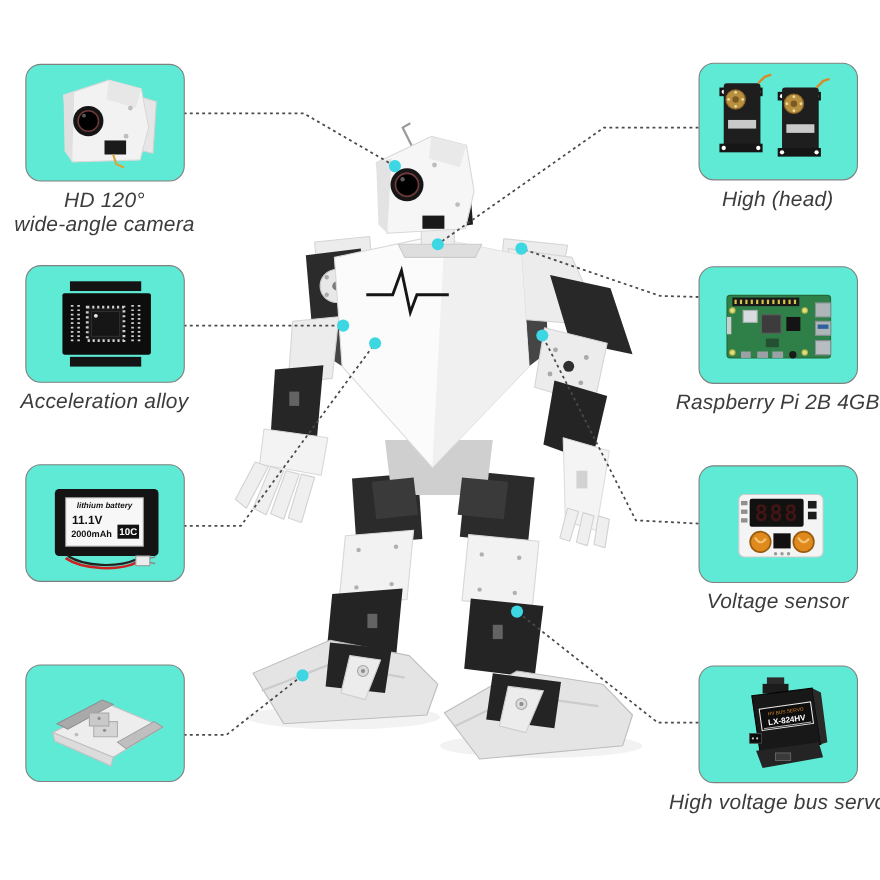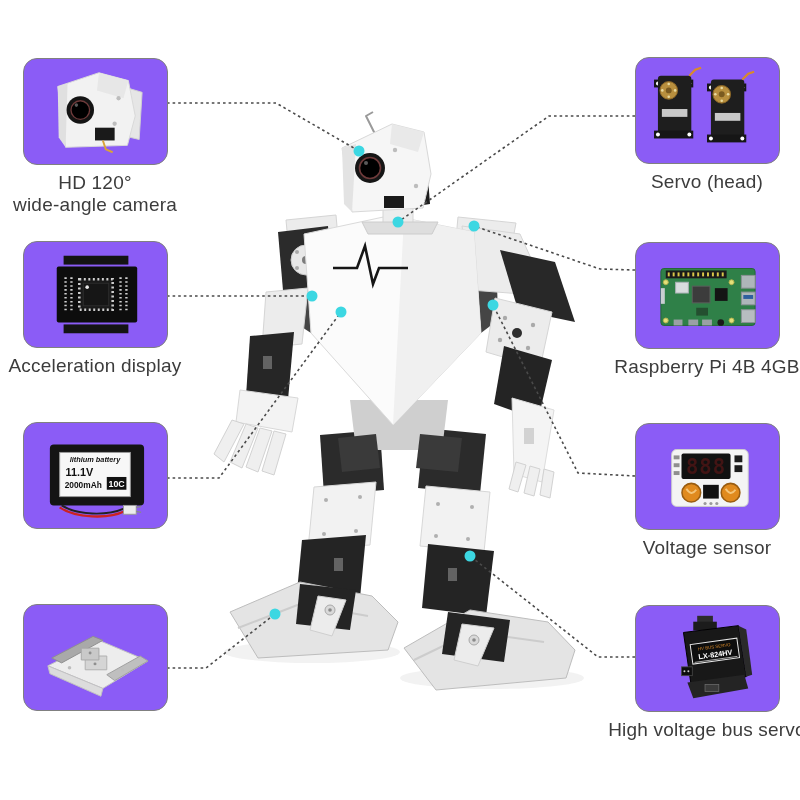--- a/index.html
+++ b/index.html
@@ -1,24 +1,24 @@
 <!DOCTYPE html>
 <html><head>
 <meta charset="utf-8">
 <style>
   html,body{margin:0;padding:0;background:#ffffff;}
   .stage{position:relative;width:800px;height:800px;background:#ffffff;overflow:hidden;
          font-family:"Liberation Sans", sans-serif;}
   .overlay{position:absolute;left:0;top:0;width:800px;height:800px;}
   .callout{position:absolute;width:212px;display:flex;flex-direction:column;align-items:center;}
-  .box{width:145px;height:107px;border:1.6px solid #808080;border-radius:14px;background:#8b5cf6;
+  .box{width:145px;height:107px;border:1.6px solid #808080;border-radius:14px;background:#5eead4;
        box-sizing:border-box;overflow:hidden;display:flex;align-items:center;justify-content:center;}
   .box svg{width:100%;height:100%;display:block;}
   .caption{margin-top:7px;text-align:center;font-size:19px;line-height:22px;color:#3c3c3c;
-           white-space:pre-line;letter-spacing:.2px;}
+           white-space:pre-line;letter-spacing:.2px;font-style:italic;}
   .side-left{left:-11px;}
   .side-right{left:601px;}
 </style>
 </head>
 <body>
 
 <div class="stage">
 
   <svg class="overlay" viewBox="0 0 800 800">
 
@@ -195,21 +195,21 @@
         <rect x="33" y="25" width="82" height="57" rx="2" fill="#0d0d0d"></rect>
         <rect x="56" y="38" width="34" height="31" fill="#1a1a1a" stroke="#cfcfcf" stroke-width="2.6" stroke-dasharray="2 2.6"></rect>
         <rect x="60" y="42" width="26" height="23" fill="#161616" stroke="#2e2e2e"></rect>
         <circle cx="64" cy="46" r="1.8" fill="#e8e8e8"></circle>
         <line x1="42" y1="36" x2="42" y2="72" stroke="#cfcfcf" stroke-width="2.4" stroke-dasharray="1.6 2.4"></line>
         <line x1="48" y1="36" x2="48" y2="72" stroke="#cfcfcf" stroke-width="2.4" stroke-dasharray="1.6 2.4"></line>
         <line x1="98" y1="36" x2="98" y2="72" stroke="#cfcfcf" stroke-width="2.4" stroke-dasharray="1.6 2.4"></line>
         <line x1="104" y1="36" x2="104" y2="72" stroke="#cfcfcf" stroke-width="2.4" stroke-dasharray="1.6 2.4"></line>
       </svg>
     </div>
-    <div class="caption">Acceleration display</div>
+    <div class="caption">Acceleration alloy</div>
   </div>
 
   <div class="callout side-left" style="top:422px">
     <div class="box">
       <svg viewBox="0 0 145 107">
         <rect x="26" y="22" width="96" height="62" rx="4" fill="#141414"></rect>
         <rect x="36" y="30" width="72" height="45" fill="#f7f7f7" stroke="#9a9a9a"></rect>
         <text x="72" y="40" text-anchor="middle" font-size="7.5" font-style="italic" font-weight="bold" fill="#111111">lithium battery</text>
         <text x="56" y="54" text-anchor="middle" font-size="11" font-weight="bold" fill="#111111">11.1V</text>
         <text x="60" y="66" text-anchor="middle" font-size="8.5" font-weight="bold" fill="#111111">2000mAh</text>
@@ -273,21 +273,21 @@
           <circle cx="33" cy="33" r="3" fill="#7a5a20"></circle>
           <circle cx="33" cy="26.5" r="1.3" fill="#e8d9a0"></circle>
             <circle cx="33" cy="39.5" r="1.3" fill="#e8d9a0"></circle>
           <circle cx="26.5" cy="33" r="1.3" fill="#e8d9a0"></circle>
             <circle cx="39.5" cy="33" r="1.3" fill="#e8d9a0"></circle>
           <rect x="26" y="52" width="26" height="8" fill="#c9c9c9"></rect>
           <polyline points="54,18 60,12 66,10" fill="none" stroke="#d98a2a" stroke-width="2.2"></polyline>
         </g>
       </svg>
     </div>
-    <div class="caption">Servo (head)</div>
+    <div class="caption">High (head)</div>
   </div>
 
   <div class="callout side-right" style="top:242px">
     <div class="box">
       <svg viewBox="0 0 145 107">
         <rect x="25" y="26" width="96" height="58" rx="3" fill="#2f8048" stroke="#256637"></rect>
         <rect x="30" y="28" width="62" height="8" fill="#1a1a1a"></rect>
         <g fill="#d9c74a">
           <rect x="32" y="30" width="2" height="4"></rect>
             <rect x="37" y="30" width="2" height="4"></rect>
@@ -314,21 +314,21 @@
         <rect x="109" y="53" width="10" height="4" fill="#2f5f9e"></rect>
         <rect x="107" y="68" width="14" height="13" fill="#b7bdc0" stroke="#8a9094"></rect>
         <rect x="25" y="46" width="4" height="16" fill="#caced1"></rect>
         <rect x="38" y="78" width="9" height="6" fill="#9aa0a4"></rect>
         <rect x="53" y="78" width="10" height="6" fill="#9aa0a4"></rect>
         <rect x="67" y="78" width="10" height="6" fill="#9aa0a4"></rect>
         <circle cx="86" cy="81" r="3.4" fill="#1a1a1a"></circle>
         <rect x="61" y="66" width="12" height="8" fill="#244f30"></rect>
       </svg>
     </div>
-    <div class="caption">Raspberry Pi 4B 4GB</div>
+    <div class="caption">Raspberry Pi 2B 4GB</div>
   </div>
 
   <div class="callout side-right" style="top:423px">
     <div class="box">
       <svg viewBox="0 0 145 107">
         <rect x="36" y="26" width="78" height="58" rx="5" fill="#f4f4f4" stroke="#cccccc"></rect>
         <rect x="46" y="30" width="50" height="26" rx="2" fill="#111111"></rect>
         <text x="71" y="51" text-anchor="middle" font-family="'DejaVu Sans Mono', monospace" font-size="21" font-weight="bold" fill="#421414" letter-spacing="1">888</text>
         <rect x="100" y="32" width="8" height="7" fill="#1c1c1c"></rect>
         <rect x="100" y="42" width="8" height="7" fill="#1c1c1c"></rect>

